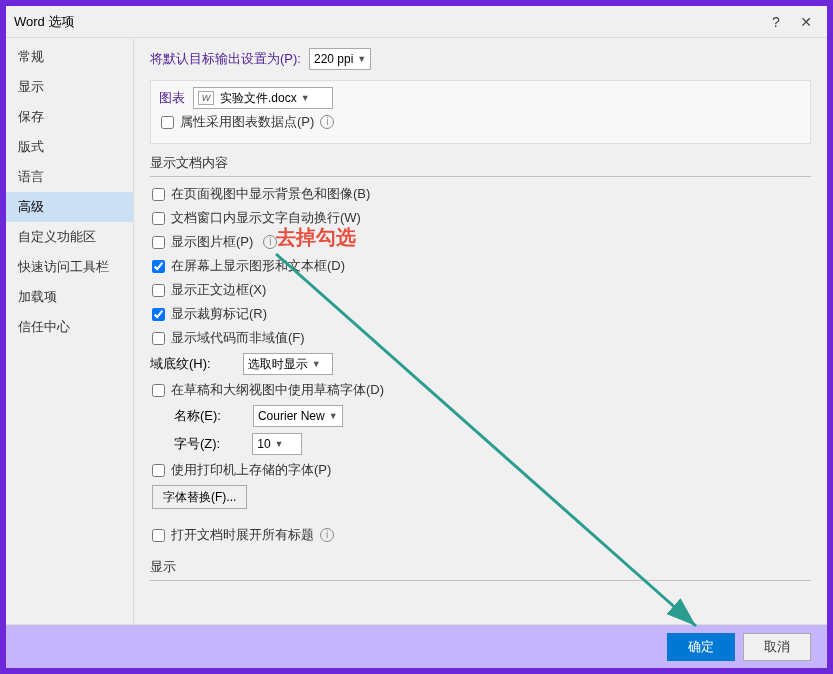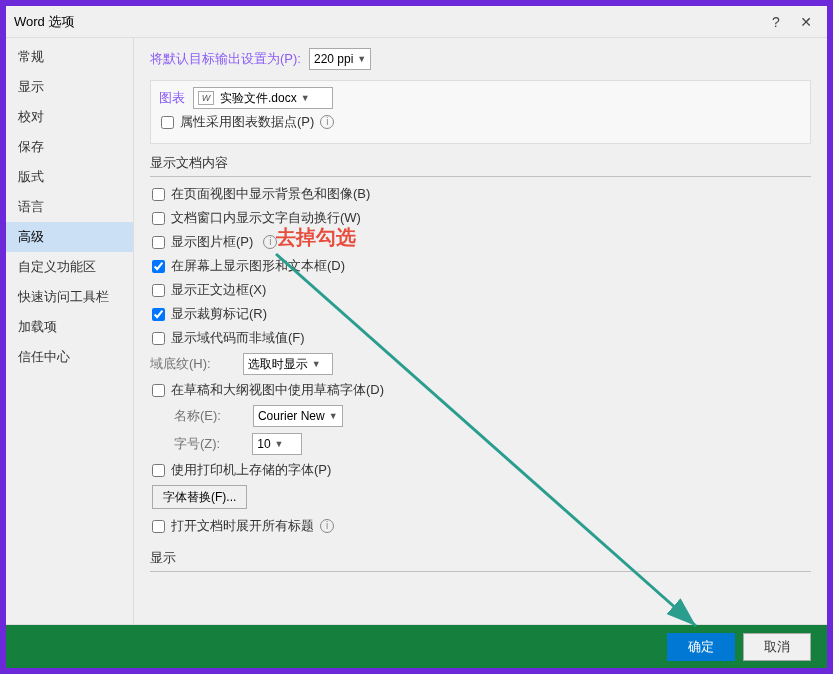--- a/index.html
+++ b/index.html
@@ -94,21 +94,21 @@
 
     .section-row {
       display: flex;
       align-items: center;
       margin-bottom: 8px;
       gap: 8px;
     }
 
     .section-label {
       font-size: 13px;
-      color: #8b5cf6;
+      color: #4c1d95;
     }
 
     .select-box {
       height: 22px;
       border: 1px solid #aaa;
       background: white;
       font-size: 12px;
       padding: 0 4px;
       display: inline-flex;
       align-items: center;
@@ -170,21 +170,21 @@
 
     .inline-row {
       display: flex;
       align-items: center;
       gap: 8px;
       margin-bottom: 6px;
     }
 
     .inline-label {
       font-size: 13px;
-      color: #737373;
+      color: #000000;
     }
 
     .small-select {
       height: 22px;
       border: 1px solid #aaa;
       background: white;
       font-size: 12px;
       padding: 0 4px;
       display: inline-flex;
       align-items: center;
@@ -218,21 +218,21 @@
     }
 
     .dialog-footer {
       height: 44px;
       border-top: 1px solid #ddd;
       display: flex;
       align-items: center;
       justify-content: flex-end;
       padding: 0 16px;
       gap: 8px;
-      background: #15803d;
+      background: #c4b5fd;
     }
 
     .footer-btn {
       height: 28px;
       padding: 0 20px;
       border: 1px solid #0078d4;
       font-size: 13px;
       cursor: pointer;
       font-family: inherit;
     }
@@ -296,21 +296,20 @@
       <button class="title-btn">?</button>
       <button class="title-btn close">✕</button>
     </div>
   </div>
 
   <div class="dialog-body">
 
     <div class="sidebar">
       <div class="sidebar-item"><span>常规</span></div>
       <div class="sidebar-item"><span>显示</span></div>
-      <div class="sidebar-item"><span>校对</span></div>
       <div class="sidebar-item"><span>保存</span></div>
       <div class="sidebar-item"><span>版式</span></div>
       <div class="sidebar-item"><span>语言</span></div>
       <div class="sidebar-item active"><span>高级</span></div>
       <div class="sidebar-item"><span>自定义功能区</span></div>
       <div class="sidebar-item"><span>快速访问工具栏</span></div>
       <div class="sidebar-item"><span>加载项</span></div>
       <div class="sidebar-item"><span>信任中心</span></div>
     </div>
 
@@ -407,21 +406,21 @@
             <span>10</span>
             <span class="select-box-arrow">▼</span>
           </div>
         </div>
 
         <div class="checkbox-row">
           <input type="checkbox" id="cb_printer" style="">
           <label for="cb_printer" class="checkbox-label">使用打印机上存储的字体(P)</label>
         </div>
 
-        <div style="margin-bottom: 8px; padding-left:2px;text-decoration:underline;">
+        <div style="margin-bottom: 17px; padding-left:2px;text-decoration:underline;">
           <button class="btn-font-sub">字体替换(F)...</button>
         </div>
 
         <div class="checkbox-row">
           <input type="checkbox" id="cb_expand" style="">
           <label for="cb_expand" class="checkbox-label">打开文档时展开所有标题</label>
           <span class="info-icon">i</span>
         </div>
 
         <div class="section-header" style="margin-top:14px;">显示</div>

